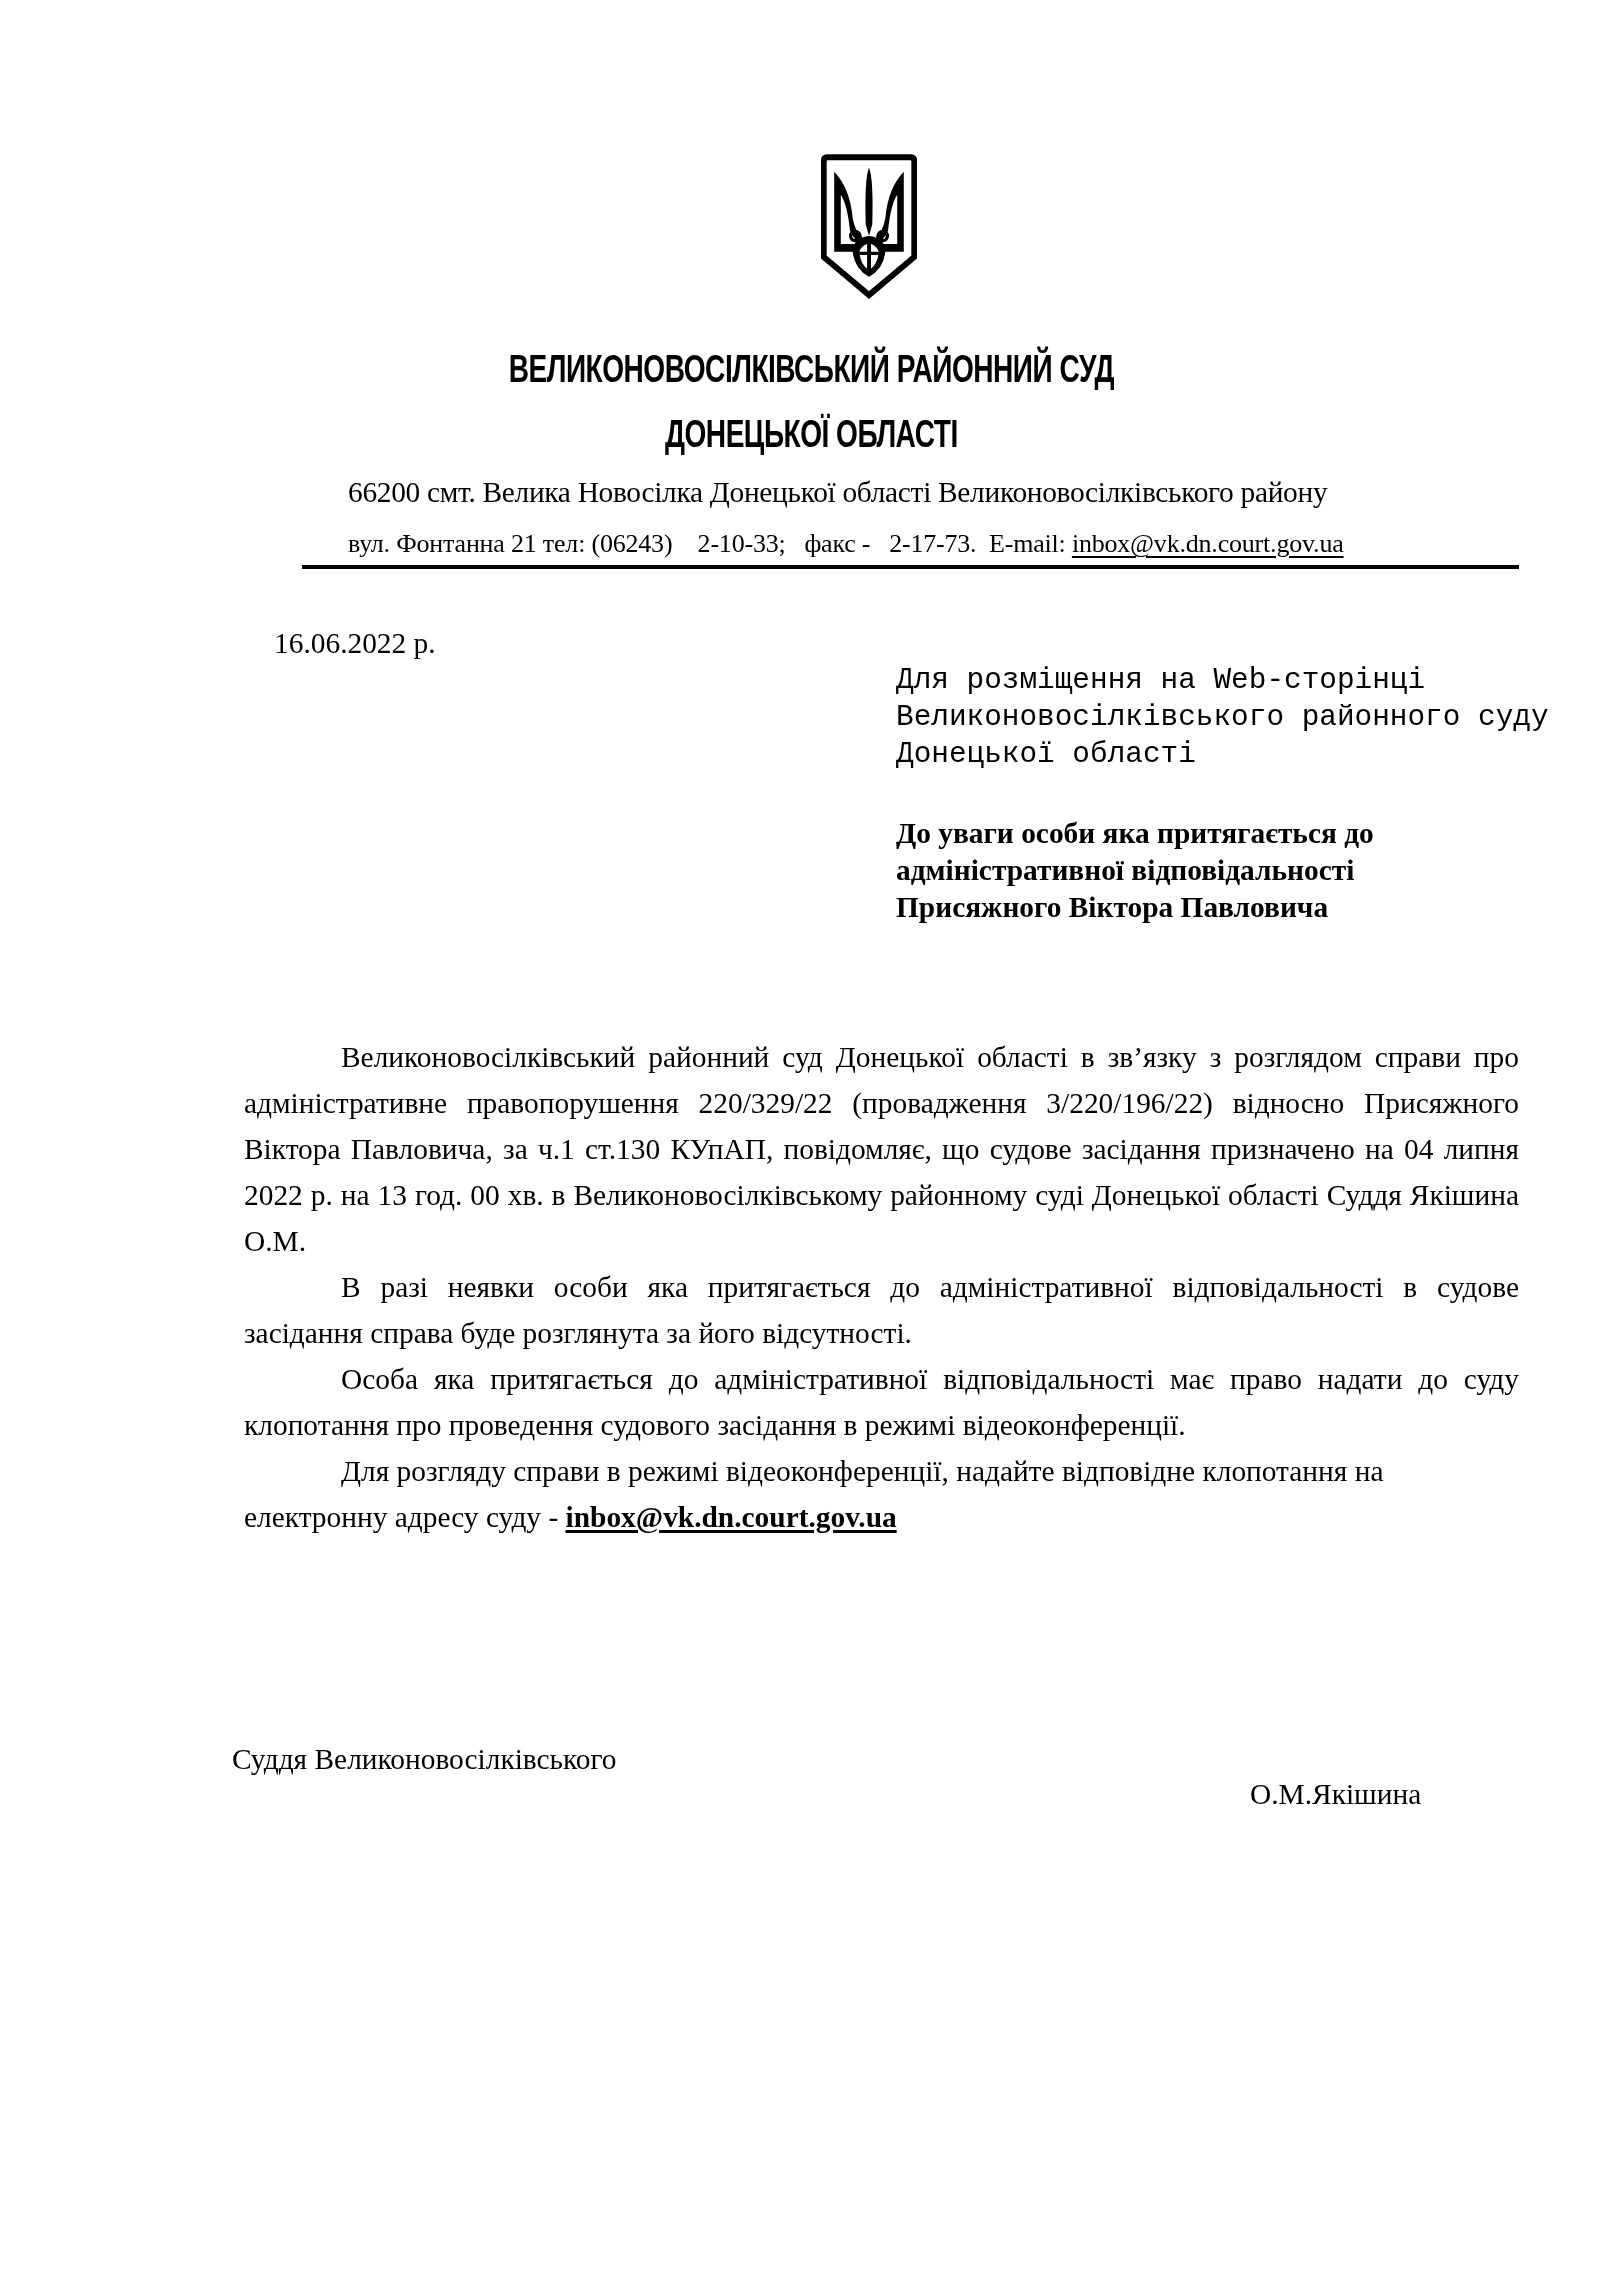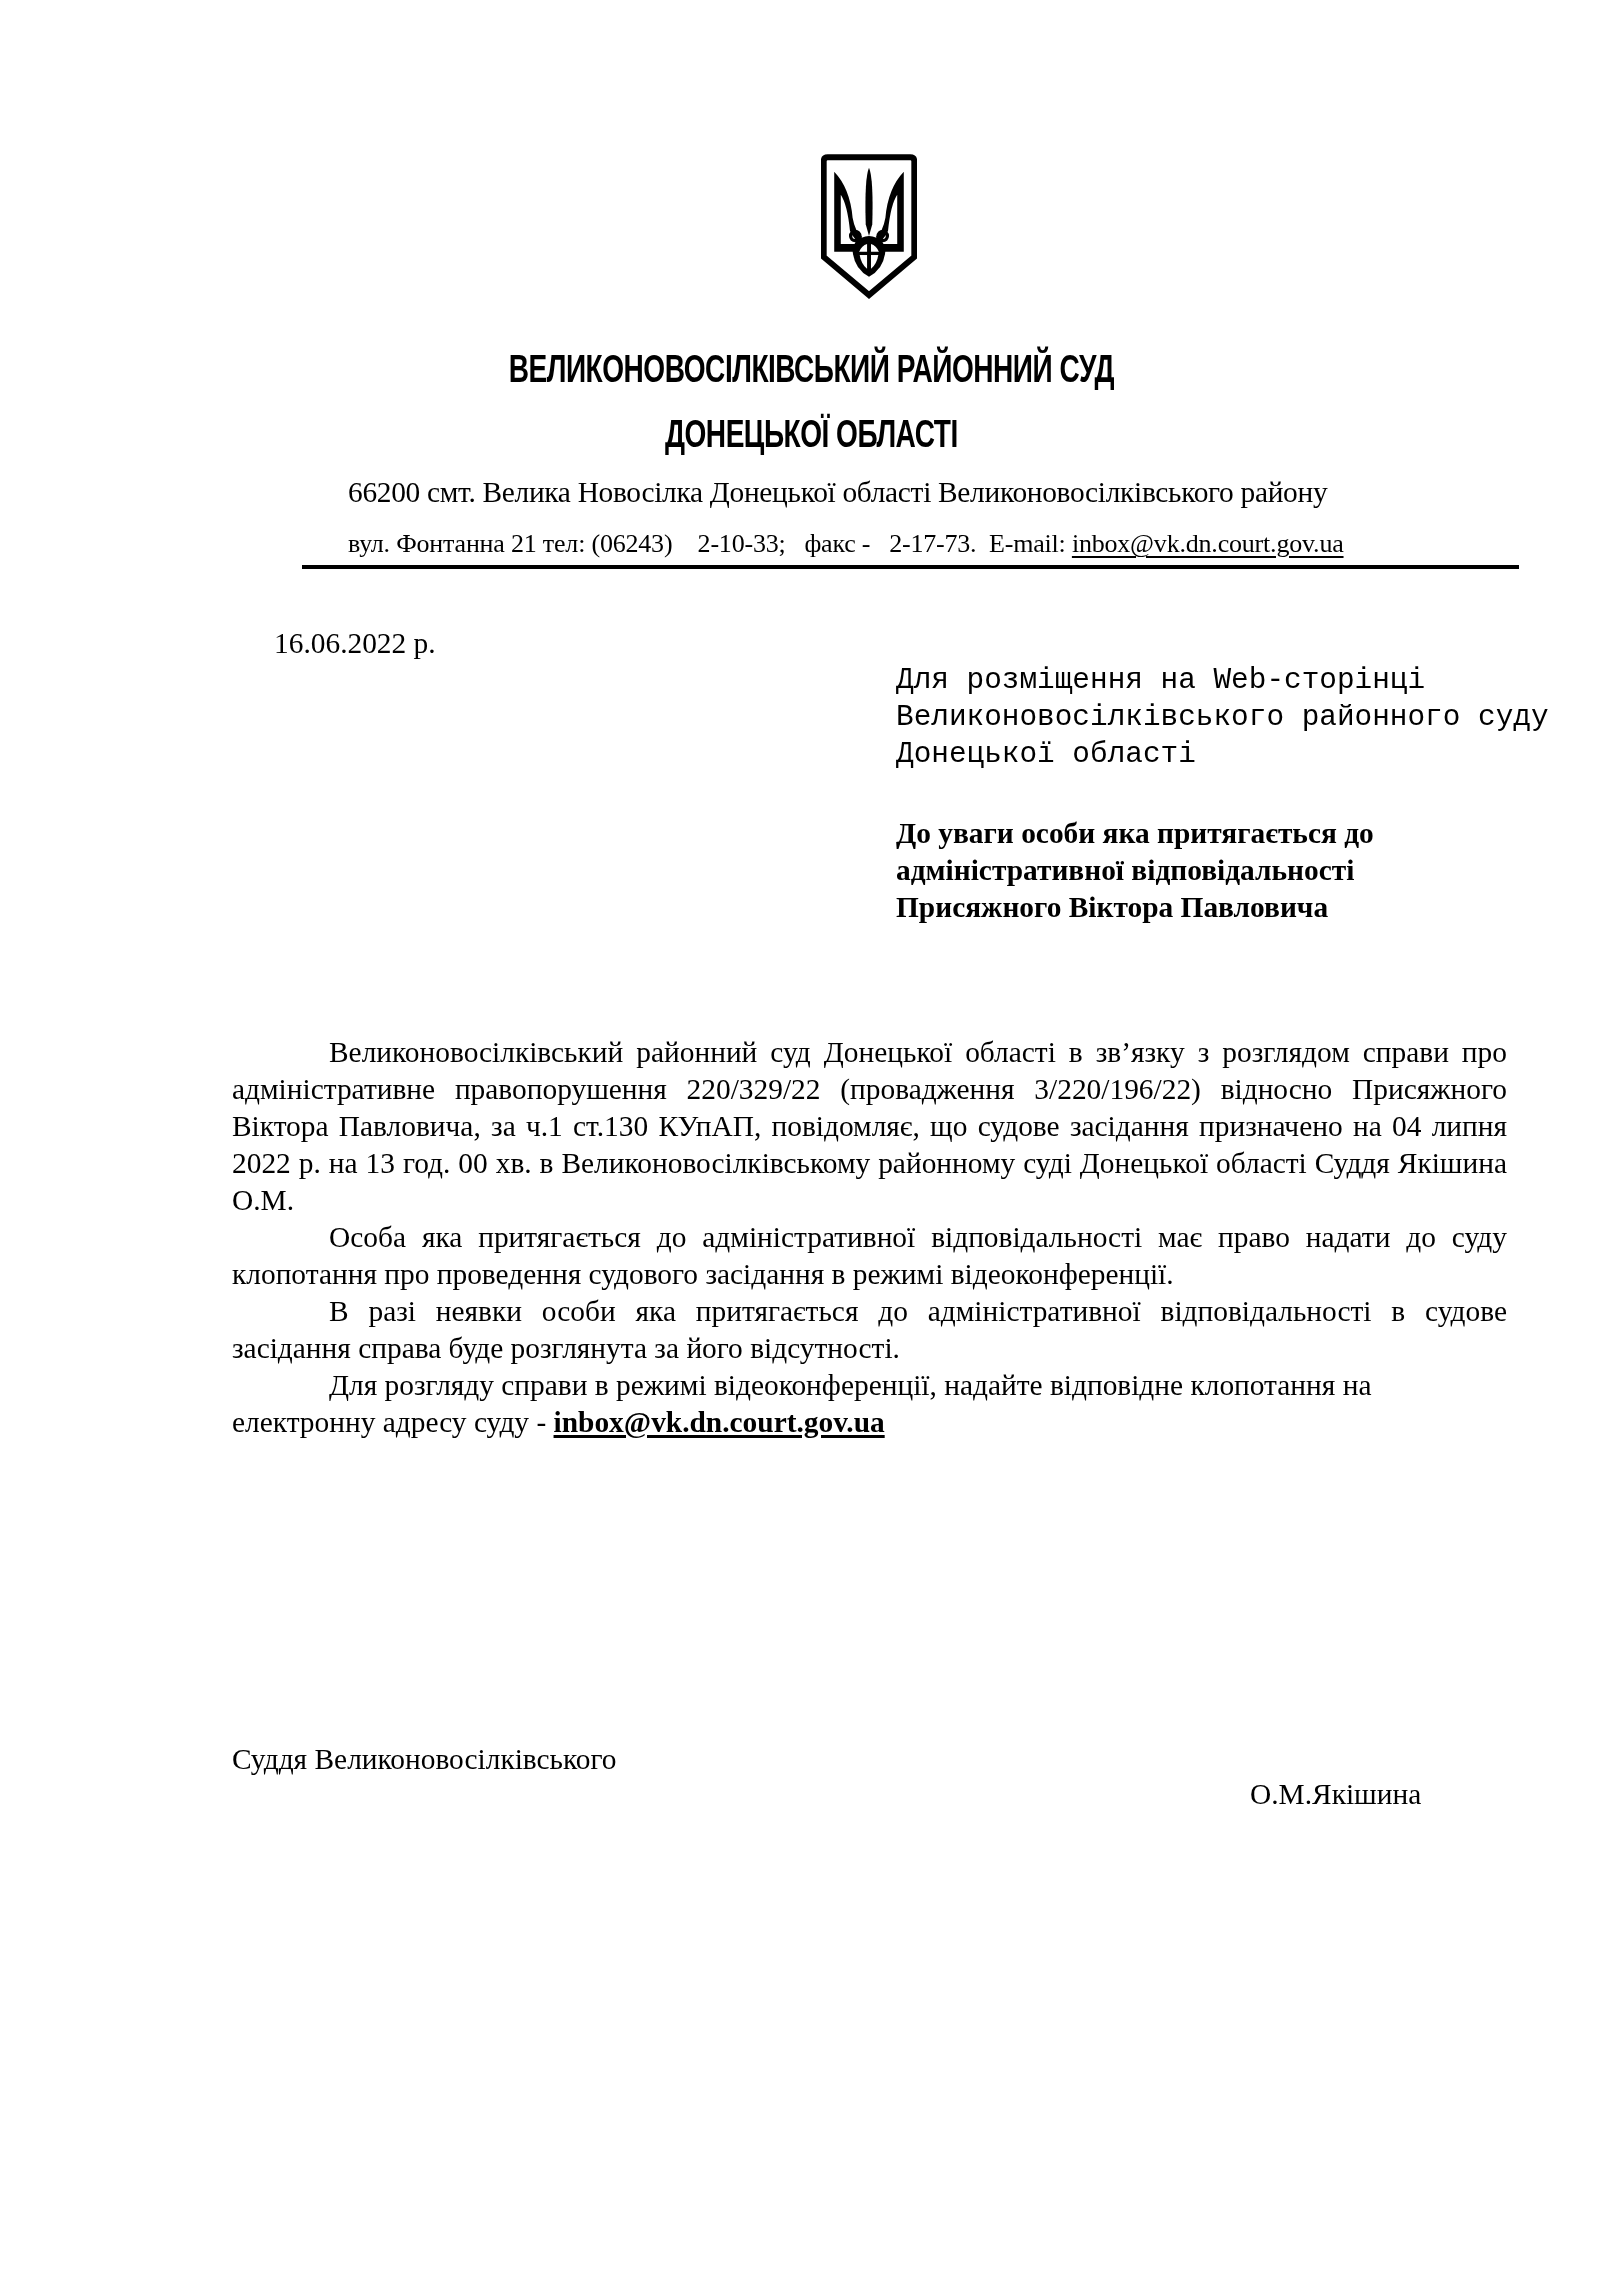--- a/index.html
+++ b/index.html
@@ -17,21 +17,21 @@
   .h1 { top: 347px; }
   .h2 { top: 412px; transform-origin: 811px 0; }
   .addr1 { left: 348px; top: 476px; font-size: 29.4px; white-space: nowrap; letter-spacing: -0.3px; }
   .addr2 { left: 348px; top: 529px; font-size: 26px; white-space: nowrap; letter-spacing: -0.2px; }
   .addr2 .email { text-decoration: underline; text-decoration-thickness: 2px; text-underline-offset: 3.9px; }
   .rule { left: 302px; top: 565px; width: 1217px; height: 3.9px; background: #000; }
   .date { left: 274px; top: 627px; font-size: 29.4px; }
   .dest { left: 896px; top: 662px; font-size: 29.4px; line-height: 37px; white-space: nowrap; font-family: Liberation Mono, monospace; }
   .attn { left: 896px; top: 815px; font-size: 29.4px; line-height: 37px; font-weight: bold; white-space: nowrap; }
   .body {
-    left: 232px; top: 1034px; width: 1275px; font-size: 29.4px; line-height: 37px;
+    left: 244px; top: 1034px; width: 1275px; font-size: 29.4px; line-height: 46px;
     text-align: justify;
   }
   .body p { margin: 0; text-indent: 97px; }
   .bu { font-weight: bold; text-decoration: underline; text-decoration-thickness: 2.6px; text-underline-offset: 3.3px; }
   .sig { left: 232px; top: 1741px; font-size: 29.4px; line-height: 37px; white-space: nowrap; }
   .signame { left: 1250px; top: 1778px; font-size: 29.4px; white-space: nowrap; }
 </style>
 </head>
 <body>
 
@@ -72,22 +72,22 @@
 </div>
 
 <div class="abs attn">
   <div>До уваги особи яка притягається до</div>
   <div>адміністративної відповідальності</div>
   <div>Присяжного Віктора Павловича</div>
 </div>
 
 <div class="abs body">
   <p>Великоновосілківський районний суд Донецької області в зв’язку з розглядом справи про адміністративне правопорушення 220/329/22 (провадження 3/220/196/22) відносно Присяжного Віктора Павловича, за ч.1 ст.130 КУпАП, повідомляє, що судове засідання призначено на 04 липня  2022 р. на 13 год. 00 хв.  в Великоновосілківському районному суді Донецької області Суддя Якішина О.М.</p>
+  <p>В разі неявки особи яка притягається до адміністративної відповідальності  в судове засідання справа буде розглянута за його відсутності.</p>
   <p>Особа яка притягається до адміністративної відповідальності має право надати до суду клопотання про проведення судового засідання в режимі відеоконференції.</p>
-  <p>В разі неявки особи яка притягається до адміністративної відповідальності  в судове засідання справа буде розглянута за його відсутності.</p>
   <p style="text-align:left;"><span>Для розгляду справи в режимі відеоконференції, надайте відповідне клопотання на електронну адресу суду - </span><span class="bu">inbox@vk.dn.court.gov.ua</span></p>
 </div>
 
 <div class="abs sig">
   <div>Суддя Великоновосілківського</div>
 </div>
 <div class="abs signame">О.М.Якішина</div>
 
 
 </body></html>

